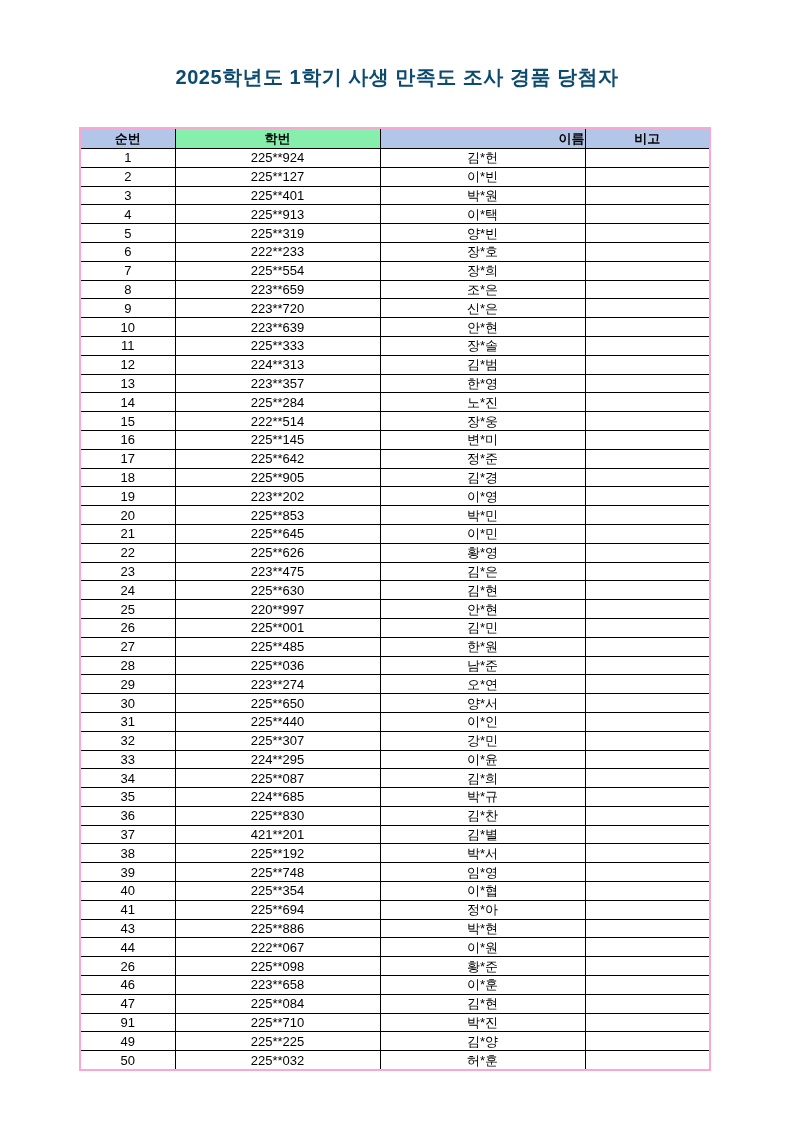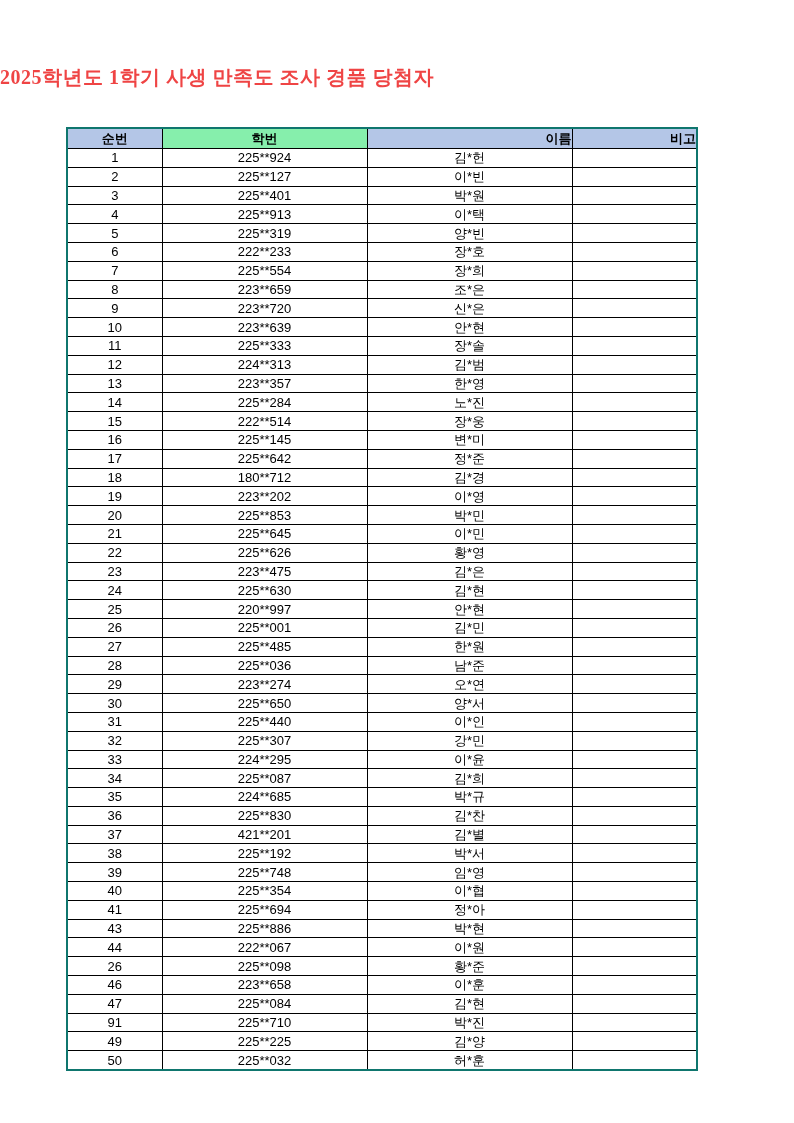--- a/index.html
+++ b/index.html
@@ -14,34 +14,33 @@
     background: #ffffff;
     font-family: "Liberation Sans", sans-serif;
     color: #000000;
     overflow: hidden;
   }
   .doc-title {
     position: absolute;
     top: 64px;
     left: 0;
     width: 100%;
-    text-align: left;
+    text-align: center;
     font-size: 20px;
     font-weight: bold;
     letter-spacing: 0.5px;
-    color: #ef4444;
-    font-family: Liberation Serif, serif;
+    color: #0c4a6e;
   }
   table.winners {
     position: absolute;
     top: 127px;
-    left: 66px;
+    left: 79px;
     border-collapse: collapse;
     table-layout: fixed;
-    border: 2px solid #0f766e;
+    border: 2px solid #f9a8d4;
   }
   table.winners th,
   table.winners td {
     border: 1px solid #000000;
     padding: 0;
     text-align: center;
     vertical-align: middle;
     font-size: 13px;
     line-height: 1;
     white-space: nowrap;
@@ -72,21 +71,21 @@
       <col class="c-no">
       <col class="c-id">
       <col class="c-name">
       <col class="c-note">
     </colgroup>
     <thead>
       <tr>
         <th class="hdr" style="background: rgb(180, 198, 231);">순번</th>
         <th class="hdr" style="background: #86efac;">학번</th>
         <th class="hdr" style="background: rgb(180, 198, 231); text-align: right;">이름</th>
-        <th class="hdr" style="background: rgb(180, 198, 231); text-align: right;">비고</th>
+        <th class="hdr" style="background: rgb(180, 198, 231);">비고</th>
       </tr>
     </thead>
     <tbody>
         <tr>
           <td>1</td>
           <td>225**924</td>
           <td>김*헌</td>
           <td></td>
         </tr>
         <tr>
@@ -180,21 +179,21 @@
           <td></td>
         </tr>
         <tr>
           <td>17</td>
           <td>225**642</td>
           <td>정*준</td>
           <td></td>
         </tr>
         <tr>
           <td>18</td>
-          <td>180**712</td>
+          <td>225**905</td>
           <td>김*경</td>
           <td></td>
         </tr>
         <tr>
           <td>19</td>
           <td>223**202</td>
           <td>이*영</td>
           <td></td>
         </tr>
         <tr>

